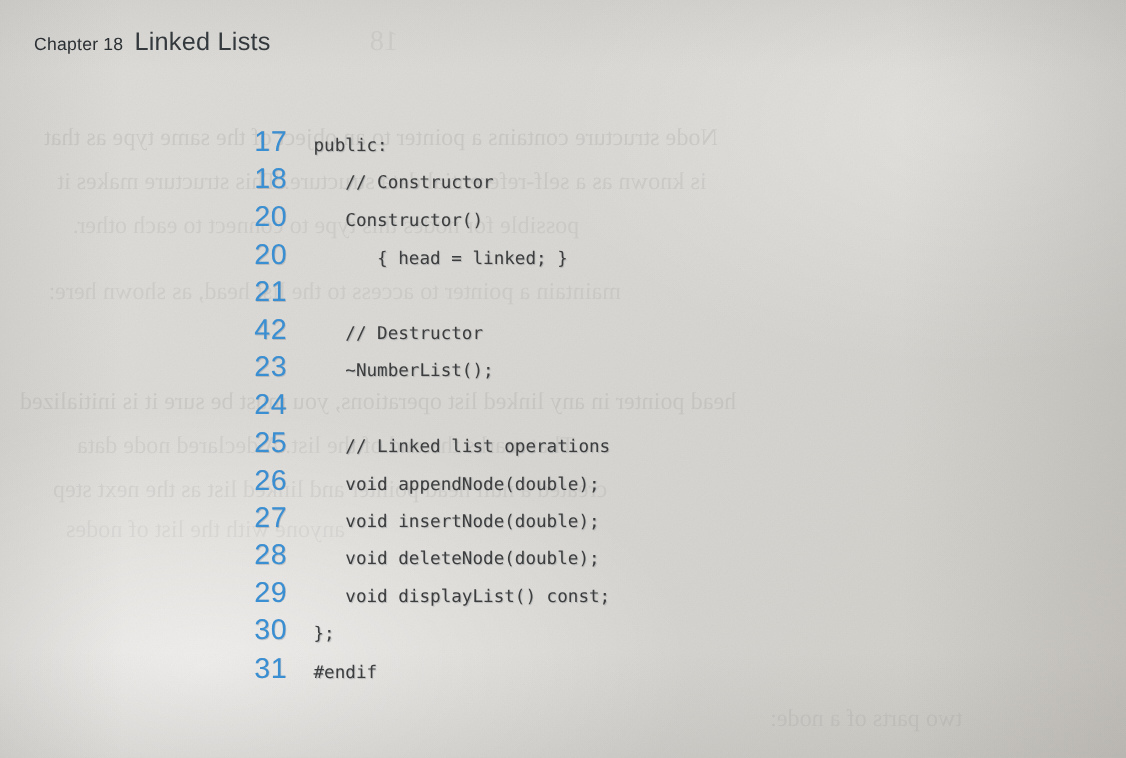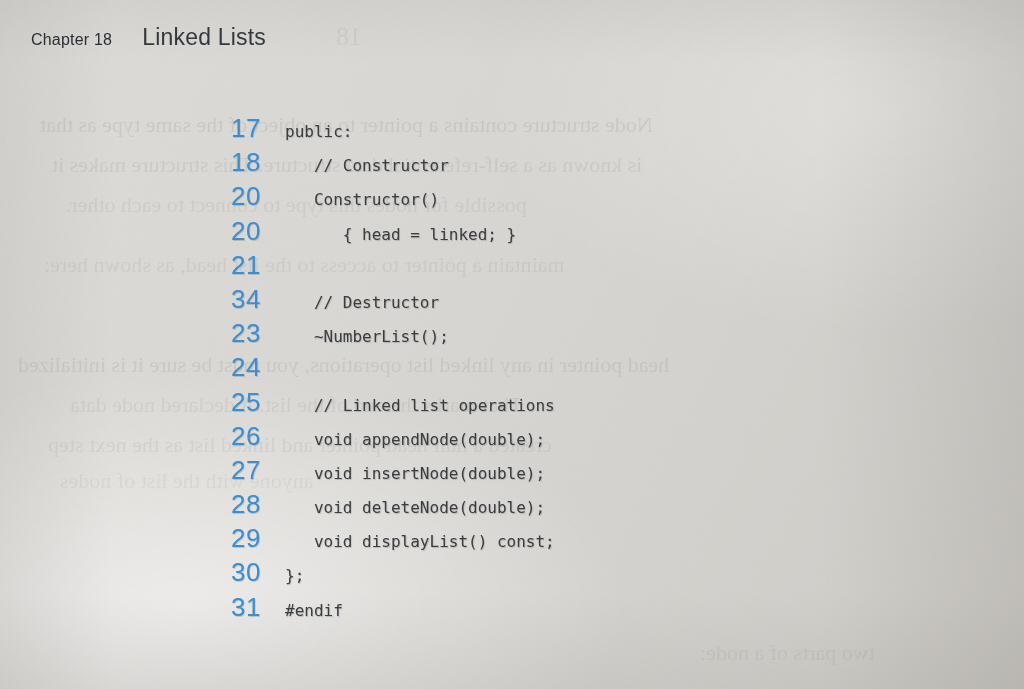--- a/index.html
+++ b/index.html
@@ -48,21 +48,21 @@
     z-index: 6;
   }
   #header .chap {
     font-size: 16px;
     letter-spacing: 0.2px;
     color: #2a2f33;
   }
   #header .title {
     font-size: 23px;
     letter-spacing: 0.2px;
-    margin-left: 30px;
+    margin-left: 10px;
     color: #33393d;
   }
 
   
   #listing {
     position: absolute;
     left: 3px;
     top: 113px;
     width: 1024px;
     z-index: 5;
@@ -141,21 +141,21 @@
   <div id="header">
     <span class="chap">Chapter 18</span><span class="title">Linked Lists</span>
   </div>
 
   <div id="listing">
       <div class="code-line"><div class="lineno">17</div><div class="codetext">public:</div></div>
       <div class="code-line"><div class="lineno">18</div><div class="codetext">   // Constructor</div></div>
       <div class="code-line"><div class="lineno">20</div><div class="codetext">   Constructor()</div></div>
       <div class="code-line"><div class="lineno">20</div><div class="codetext">      { head = linked; }</div></div>
       <div class="code-line"><div class="lineno">21</div><div class="codetext"></div></div>
-      <div class="code-line"><div class="lineno">34</div><div class="codetext">   // Destructor</div></div>
+      <div class="code-line"><div class="lineno">42</div><div class="codetext">   // Destructor</div></div>
       <div class="code-line"><div class="lineno">23</div><div class="codetext">   ~NumberList();</div></div>
       <div class="code-line"><div class="lineno">24</div><div class="codetext"></div></div>
       <div class="code-line"><div class="lineno">25</div><div class="codetext">   // Linked list operations</div></div>
       <div class="code-line"><div class="lineno">26</div><div class="codetext">   void appendNode(double);</div></div>
       <div class="code-line"><div class="lineno">27</div><div class="codetext">   void insertNode(double);</div></div>
       <div class="code-line"><div class="lineno">28</div><div class="codetext">   void deleteNode(double);</div></div>
       <div class="code-line"><div class="lineno">29</div><div class="codetext">   void displayList() const;</div></div>
       <div class="code-line"><div class="lineno">30</div><div class="codetext">};</div></div>
       <div class="code-line"><div class="lineno">31</div><div class="codetext">#endif</div></div>
     </div>

